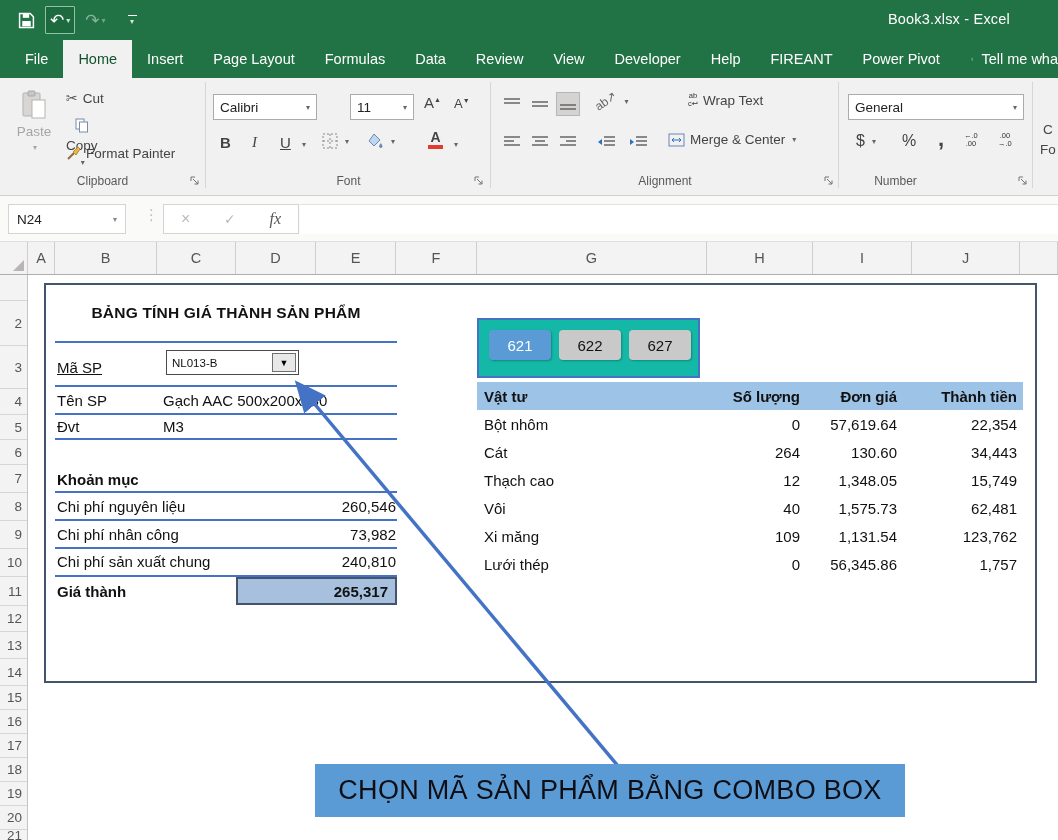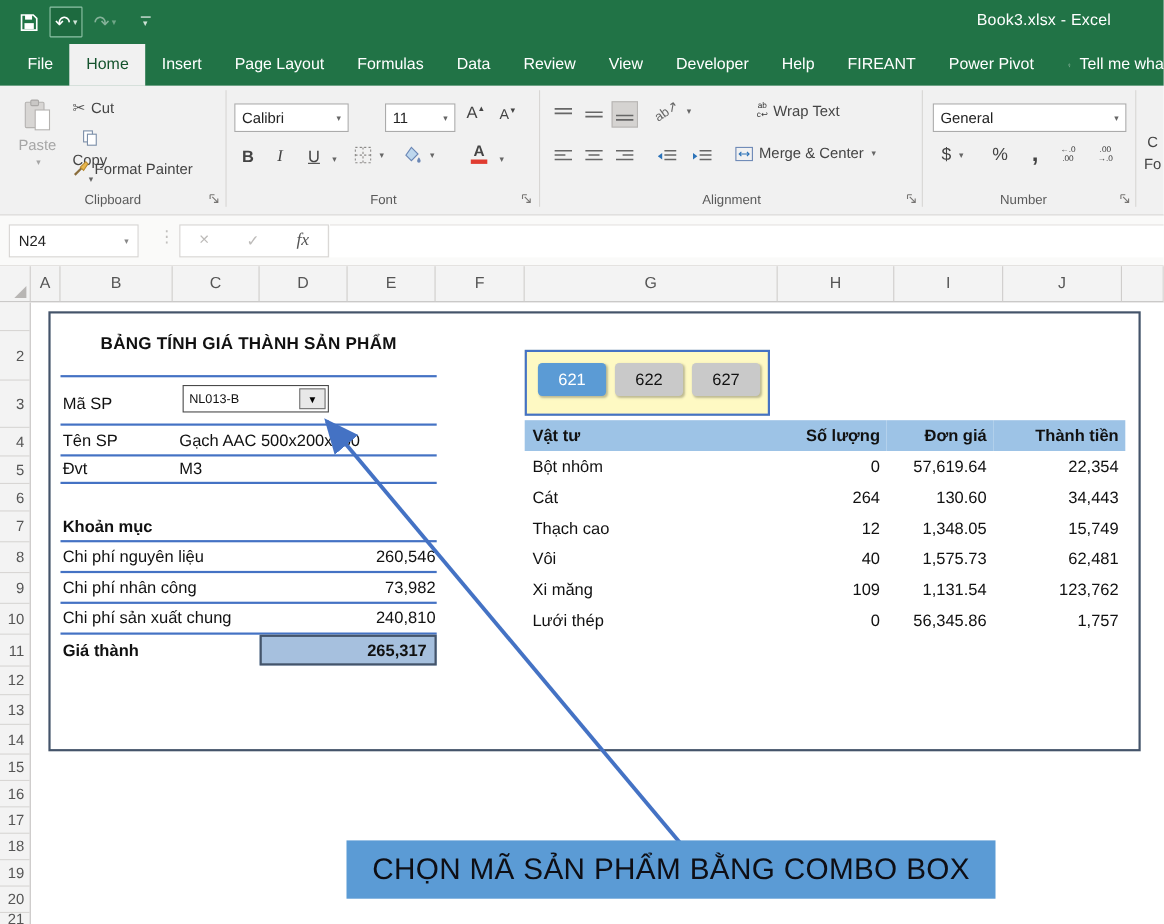--- a/index.html
+++ b/index.html
@@ -67,21 +67,21 @@
   .lbl { position:absolute; left:57px; font-size:15px; color:#111; }
   .val { position:absolute; left:163px; font-size:15px; color:#111; }
   .rval { position:absolute; font-size:15px; color:#111; right:662px; text-align:center; }
   .bold { font-weight:bold; }
   .combobox { position:absolute; left:166px; top:75px; width:133px; height:25px; background:#fff; border:1px solid #4a4a4a; display:flex; align-items:center; }
   .combobox .cval { flex:1; font-size:11.5px; padding-left:5px; color:#111; }
   .combobox .cbtn { width:24px; height:19px; margin-right:2px; background:#e8e8e8; border:1px solid #707070; display:flex; align-items:center; justify-content:center; font-size:9px; color:#000; }
   .totalbox { position:absolute; left:236px; top:302px; width:161px; height:28px; background:#A6C0DE; border:2px solid #44546A; display:flex; align-items:center; justify-content:flex-end; padding-right:7px; font-weight:bold; font-size:15px; color:#111; }
 
   
-  .accbox { position:absolute; left:477px; top:43px; width:223px; height:60px; border:2px solid #4472C4; background:#fef9c3; }
+  .accbox { position:absolute; left:477px; top:43px; width:223px; height:60px; border:2px solid #4472C4; background:#14b8a6; }
   .accbtn { position:absolute; top:10px; width:62px; height:30px; border-radius:4px; display:flex; align-items:center; justify-content:center; font-size:15px; box-shadow:1px 1px 2px rgba(0,0,0,.25); }
   .accbtn.on { background:#5B9BD5; color:#fff; }
   .accbtn.off { background:#C9C9C9; color:#111; }
 
   
   .mtable { position:absolute; left:477px; top:107px; width:546px; display:grid; grid-template-columns:213px 116px 97px 120px; }
   .mcell { height:28px; display:flex; align-items:center; font-size:15px; color:#111; background:#fff; }
   .mcell.head { background:#9DC3E6; font-weight:bold; }
   .mcell.name { padding-left:7px; justify-content:flex-start; }
   .mcell.num { padding-right:6px; justify-content:flex-end; }
@@ -307,21 +307,21 @@
       </div>
     <div class="rbtn" style="left:938px; top:48px; font-size:22px; font-weight:bold;">
         <span>,</span>
       </div>
     <div class="rbtn" style="left:964px; top:54px;">
         <span class="twoline">←.0<br>.00</span>
       </div>
     <div class="rbtn" style="left:998px; top:54px;">
         <span class="twoline">.00<br>→.0</span>
       </div>
-    <div class="gl" style="left:838px; width:185px;">Number</div>
+    <div class="gl" style="left:803px; width:185px;">Number</div>
     <svg class="launcher" style="left:1018px;" viewBox="0 0 10 10">
         <path d="M1 1h4M1 1v4M3 3l5 5M8 4.5v3.5h-3.5" fill="none" stroke="#767472"></path>
       </svg>
     <div class="sep" style="left:1032px;"></div>
 
     <div class="rbtn" style="left:1043px; top:44px;">
         <span>C</span>
       </div>
     <div class="rbtn" style="left:1040px; top:64px;">
         <span>Fo</span>
@@ -380,21 +380,21 @@
         <div class="rowh" style="height: 24px;">19</div>
         <div class="rowh" style="height: 24px; text-align: center;">20</div>
         <div class="rowh" style="height: 11px;">21</div>
       </div>
 
     <div class="bigbox"></div>
 
     <div class="stitle">BẢNG TÍNH GIÁ THÀNH SẢN PHẨM</div>
     <div class="bline" style="top:66px;"></div>
 
-    <div class="lbl" style="top:84px;">Mã SP</div>
+    <div class="lbl" style="top:84px;text-decoration:underline;">Mã SP</div>
     <div class="combobox">
       <span class="cval">NL013-B</span>
       <span class="cbtn">
           <span>▼</span>
         </span>
     </div>
     <div class="bline" style="top:110px;"></div>
 
     <div class="lbl" style="top:117px;">Tên SP</div>
     <div class="val" style="top:117px;">Gạch AAC 500x200x150</div>

